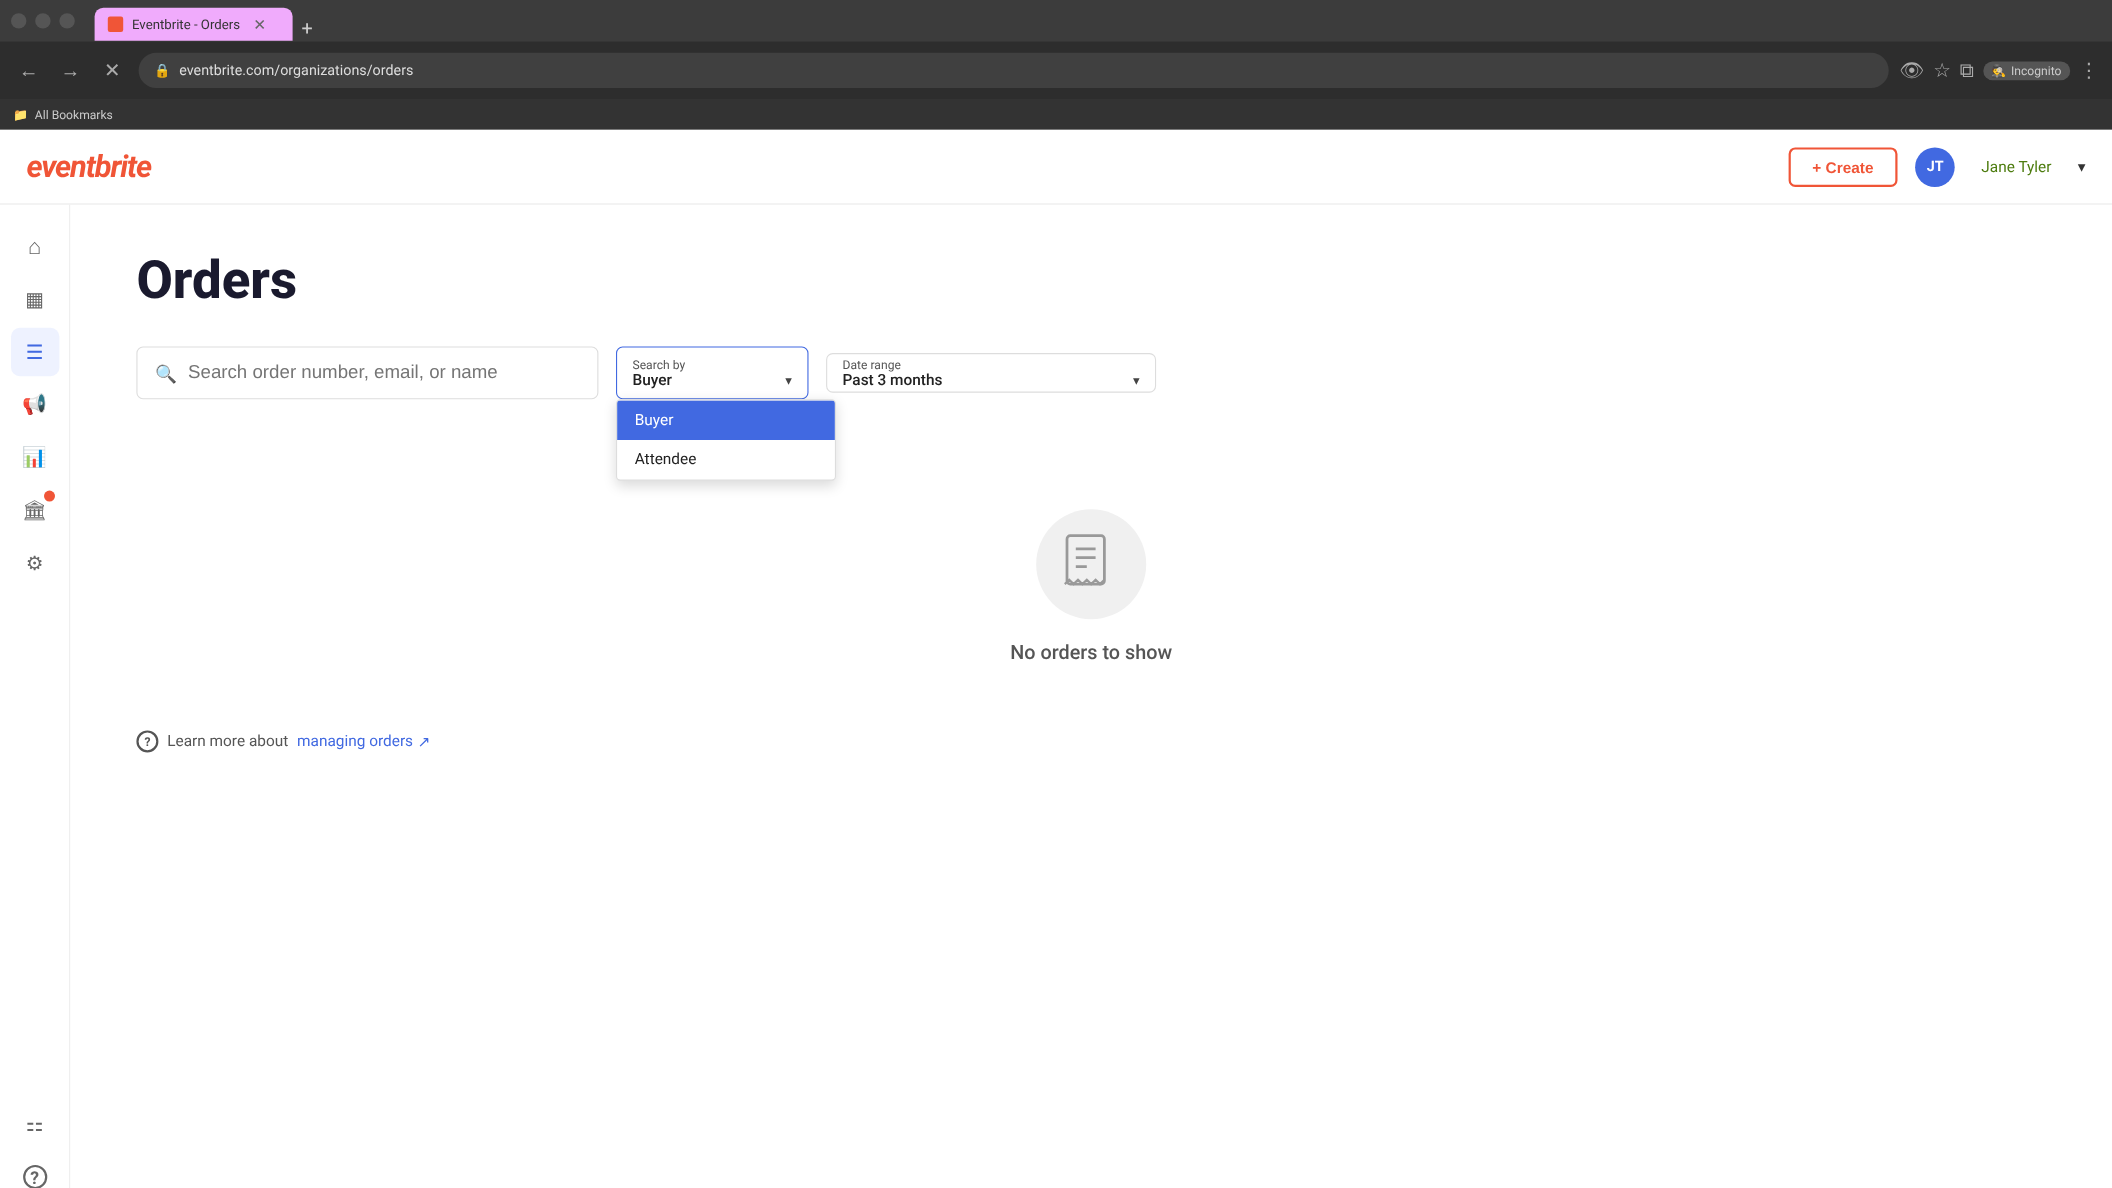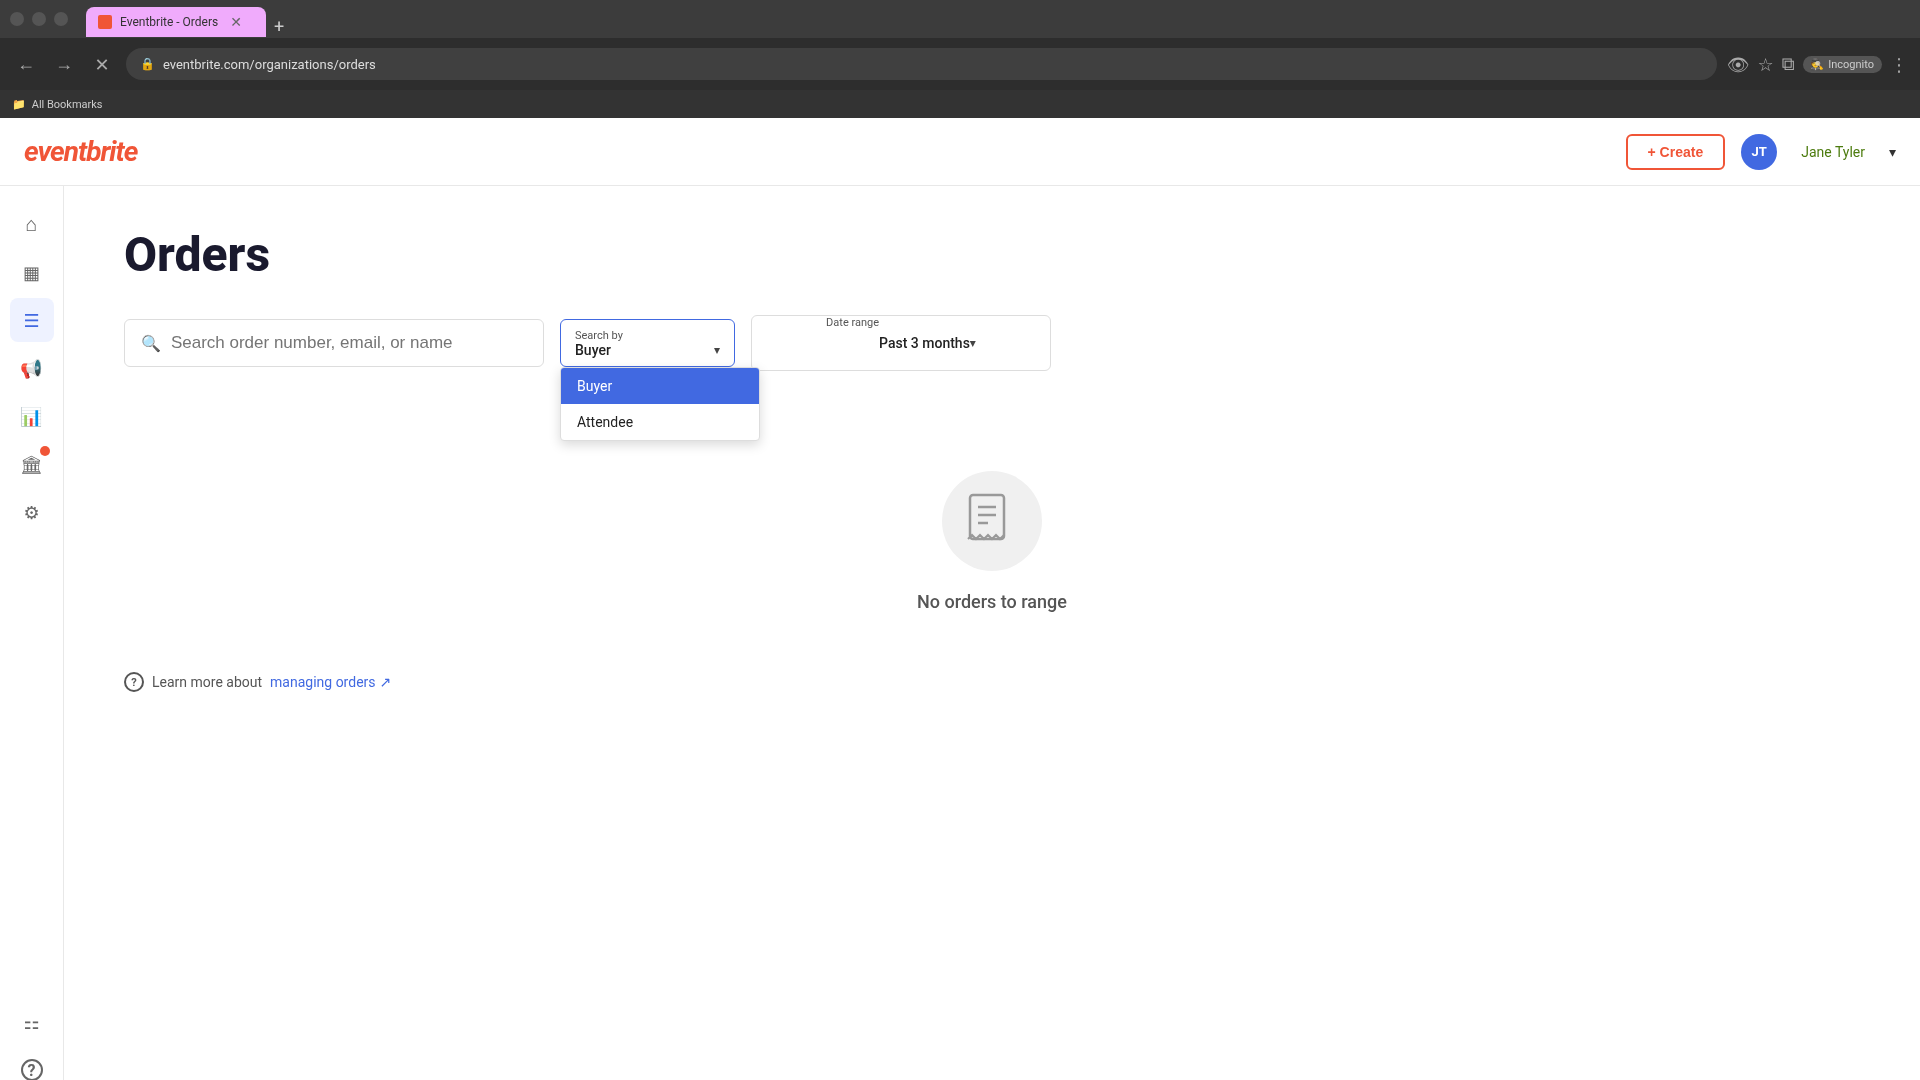--- a/index.html
+++ b/index.html
@@ -294,26 +294,26 @@
       cursor: pointer;
       color: #222;
     }
     .dropdown-option.selected {
       background: #4169e1;
       color: #fff;
     }
 
     .date-range-dropdown {
       width: 300px;
-      height: 56px;
+      height: 36px;
       border: 1px solid #ddd;
       border-radius: 6px;
       padding: 0 14px;
       display: flex;
-      flex-direction: row;
+      flex-direction: column;
       justify-content: center;
       cursor: pointer;
       background: #fff;
     }
 
     
     .empty-state {
       display: flex;
       flex-direction: column;
       align-items: center;
@@ -492,21 +492,21 @@
         <div class="empty-icon-circle">
 
           <svg width="52" height="56" viewBox="0 0 52 56" fill="none" xmlns="http://www.w3.org/2000/svg">
             <rect x="4" y="2" width="34" height="44" rx="3" stroke="#999" stroke-width="2.5" fill="none"></rect>
             <line x1="12" y1="14" x2="30" y2="14" stroke="#999" stroke-width="2.5"></line>
             <line x1="12" y1="22" x2="30" y2="22" stroke="#999" stroke-width="2.5"></line>
             <line x1="12" y1="30" x2="22" y2="30" stroke="#999" stroke-width="2.5"></line>
             <path d="M2 46 L6 42 L10 46 L14 42 L18 46 L22 42 L26 46 L30 42 L34 46 L38 42" stroke="#999" stroke-width="2" fill="none"></path>
           </svg>
         </div>
-        <span class="empty-text">No orders to range</span>
+        <span class="empty-text">No orders to show</span>
       </div>
 
       <div class="help-text">
         <div class="help-icon">?</div>
         <span>Learn more about</span>
         <a href="#" class="help-link">
           <span>managing orders</span>
           <span>↗</span>
         </a>
       </div>

